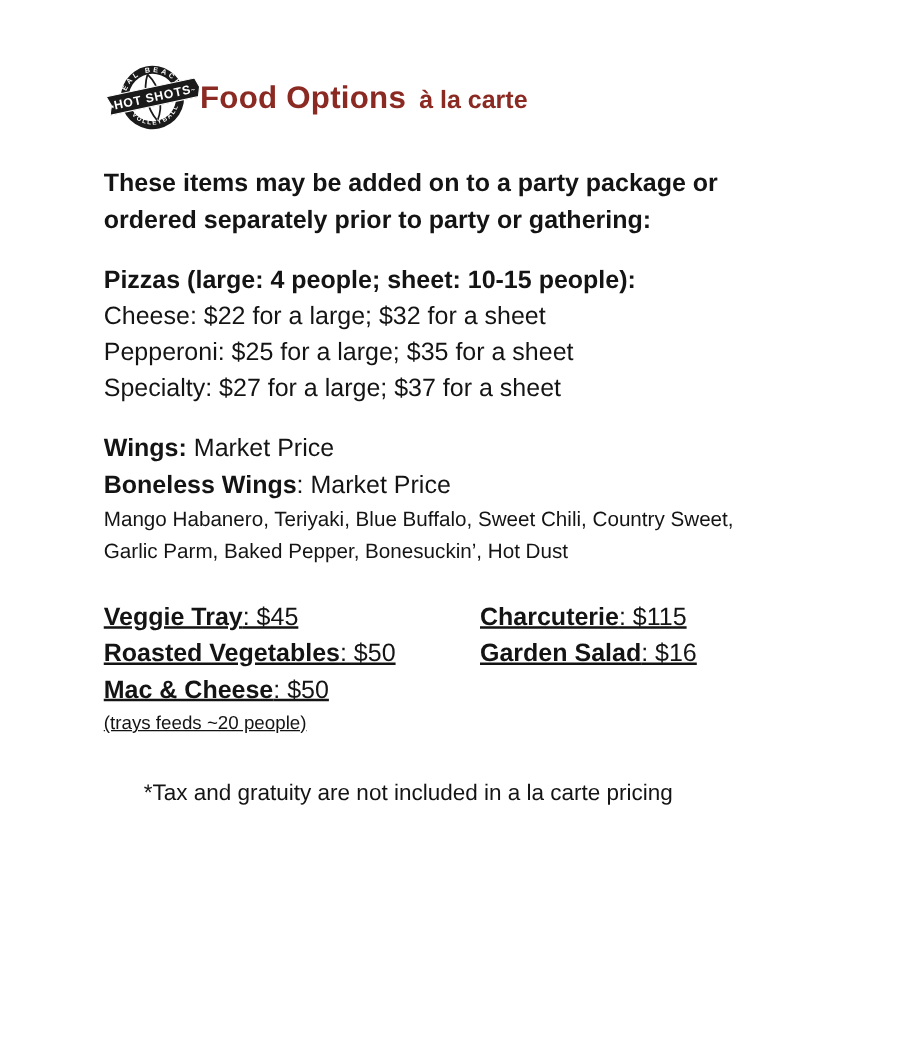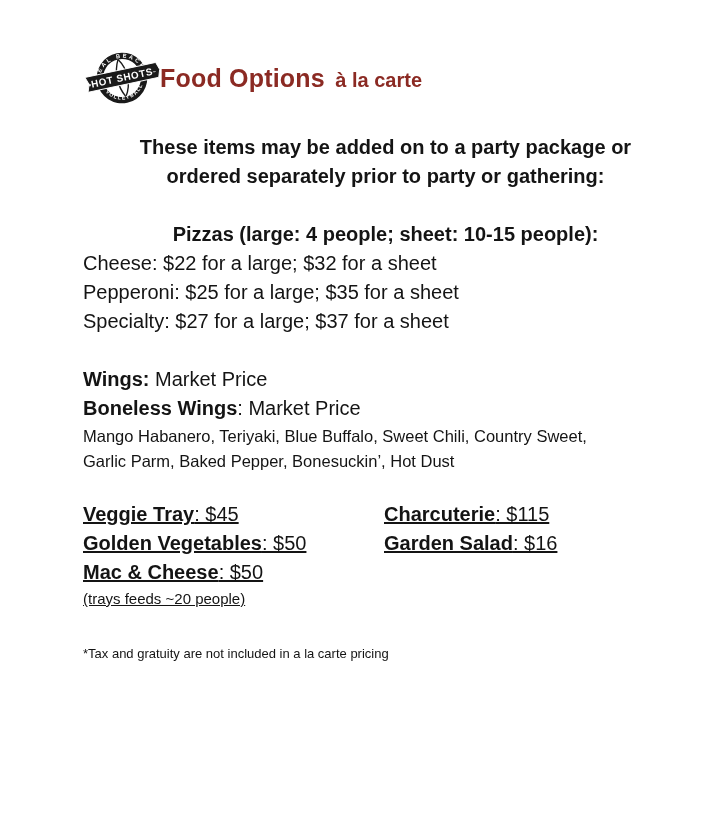--- a/index.html
+++ b/index.html
@@ -14,31 +14,31 @@
 
   
   .header { display:flex; align-items:center; padding:40px 0 0 84px; }
   .logo-wrap { width:76px; height:76px; flex:0 0 auto; }
   .title { color:#8B2A23; font-weight:bold; white-space:nowrap; }
   .title .main { font-size:25px; letter-spacing:0.2px; }
   .title .sub  { font-size:20px; margin-left:6px; }
 
   
   .content { margin:17px 40px 0 83px; font-size:20px; line-height:29px; }
-  .bold { font-weight:bold;text-align:center; }
-  .section-gap   { margin-top:29px; }
+  .bold { font-weight:bold; }
+  .section-gap   { margin-top:19px; }
 
   .sauce { font-size:16.5px; line-height:24.5px; margin-top:1px; }
 
   .trays { display:flex; margin-top:27px;text-decoration:underline; }
   .trays .col-left  { width:301px; flex:0 0 auto; }
   .trays .col-right { flex:1; }
   .note { font-size:15px; line-height:24px; }
 
-  .footer { margin-top:31px; font-size:13px; line-height:24px; }
+  .footer { margin-top:31px; font-size:18px; line-height:24px;margin-left:32px; }
 
   svg text { font-family:"Liberation Sans", sans-serif; }
 </style>
 </head>
 <body>
 
 <div class="page">
 
   <div class="header">
     <div class="logo-wrap">
@@ -97,21 +97,21 @@
       <div><span class="bold">Boneless Wings</span><span>: Market Price</span></div>
       <div class="sauce">
         <div>Mango Habanero, Teriyaki, Blue Buffalo, Sweet Chili, Country Sweet,</div>
         <div>Garlic Parm, Baked Pepper, Bonesuckin’, Hot Dust</div>
       </div>
     </div>
 
     <div class="trays">
       <div class="col-left">
         <div><span class="bold">Veggie Tray</span><span>: $45</span></div>
-        <div><span class="bold">Golden Vegetables</span><span>: $50</span></div>
+        <div><span class="bold">Roasted Vegetables</span><span>: $50</span></div>
         <div><span class="bold">Mac &amp; Cheese</span><span>: $50</span></div>
         <div class="note">(trays feeds ~20 people)</div>
       </div>
       <div class="col-right">
         <div><span class="bold">Charcuterie</span><span>: $115</span></div>
         <div><span class="bold">Garden Salad</span><span>: $16</span></div>
       </div>
     </div>
 
     <div class="footer">*Tax and gratuity are not included in a la carte pricing</div>

